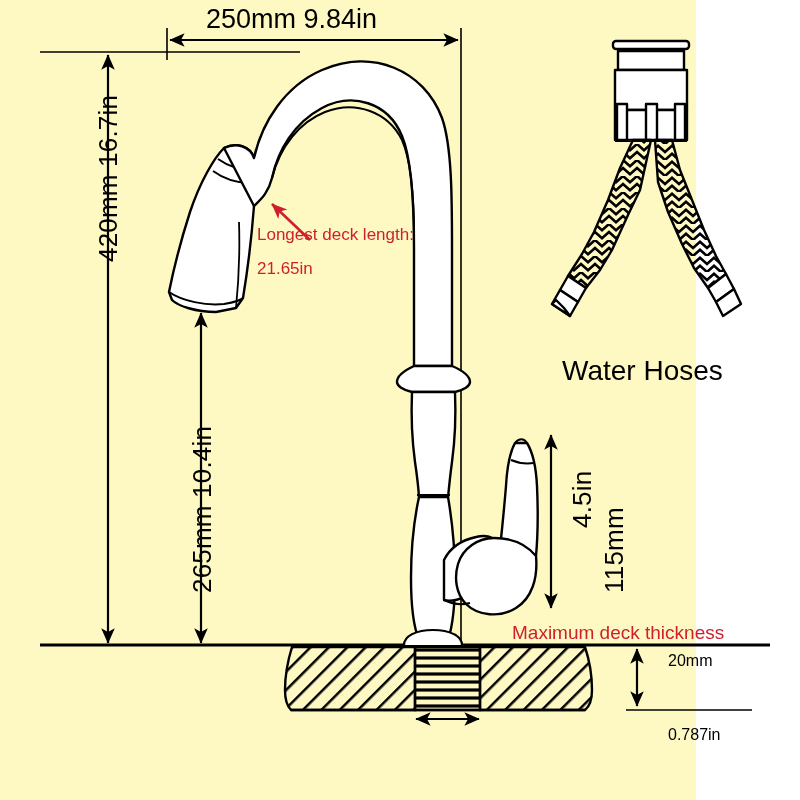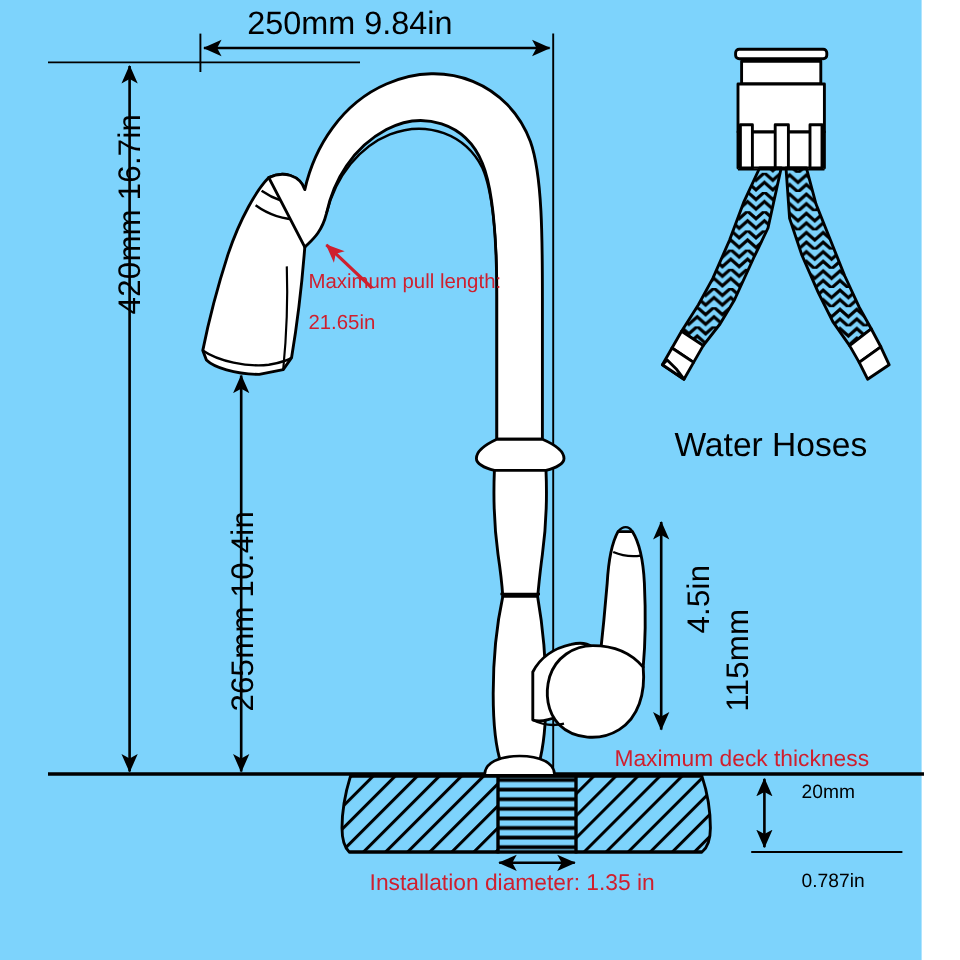--- a/index.html
+++ b/index.html
@@ -8,23 +8,23 @@
     background: #ffffff;
   }
   body {
     width: 800px;
     height: 800px;
     overflow: hidden;
     font-family: "Liberation Sans", sans-serif;
   }
   #diagram-root {
     position: relative;
-    width: 768px;
+    width: 696px;
     height: 800px;
-    background: #7dd3fc;
+    background: #fef9c3;
   }
   svg#spec-drawing {
     position: absolute;
     left: 0;
     top: 0;
     width: 800px;
     height: 800px;
   }
   .lbl {
     position: absolute;
@@ -300,28 +300,27 @@
   <div class="lbl dim-text-lg" style="left:206px; top:4px;">250mm 9.84in</div>
 
   <div class="lbl dim-text vert" style="left:94px; top:262px; transform: rotate(-90deg); transform-origin: 0 0;">420mm 16.7in</div>
 
   <div class="lbl dim-text vert" style="left:188px; top:593px; transform: rotate(-90deg); transform-origin: 0 0;">265mm 10.4in</div>
 
   <div class="lbl dim-text vert" style="left:600px; top:593px; transform: rotate(-90deg); transform-origin: 0 0;">115mm</div>
 
   <div class="lbl dim-text vert" style="left:568px; top:528px; transform: rotate(-90deg); transform-origin: 0 0;">4.5in</div>
 
-  <div class="lbl red annot-red" style="left:257px; top:225px;">Maximum pull length:</div>
+  <div class="lbl red annot-red" style="left:257px; top:225px;">Longest deck length:</div>
 
   <div class="lbl red annot-red" style="left:257px; top:259px;">21.65in</div>
 
 
   <div class="lbl hose-caption" style="left:562px; top:355px;">Water Hoses</div>
 
   <div class="lbl red" style="left:512px; top:622px; font-size:19px;">Maximum deck thickness</div>
 
   <div class="lbl small-dim" style="left:668px; top:652px;">20mm</div>
 
   <div class="lbl small-dim" style="left:668px; top:681px;margin-top:45px;">0.787in</div>
 
-  <div class="lbl red" style="left:308px; top:726px; font-size:19px;">Installation diameter: 1.35 in</div>
 
 </div>
 
 </body></html>

